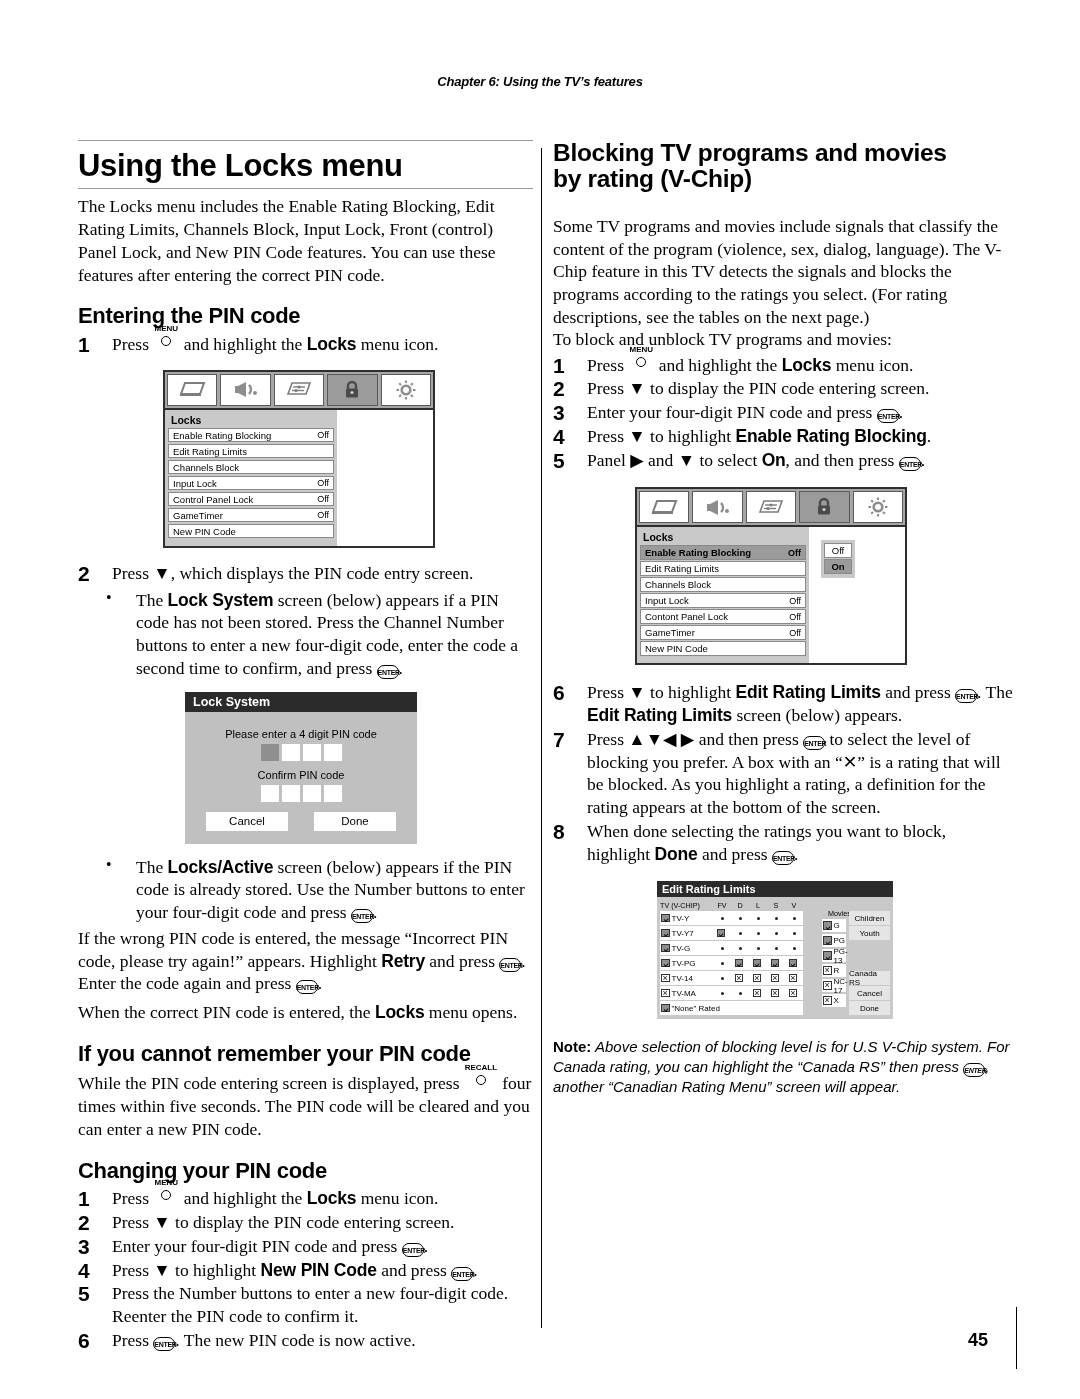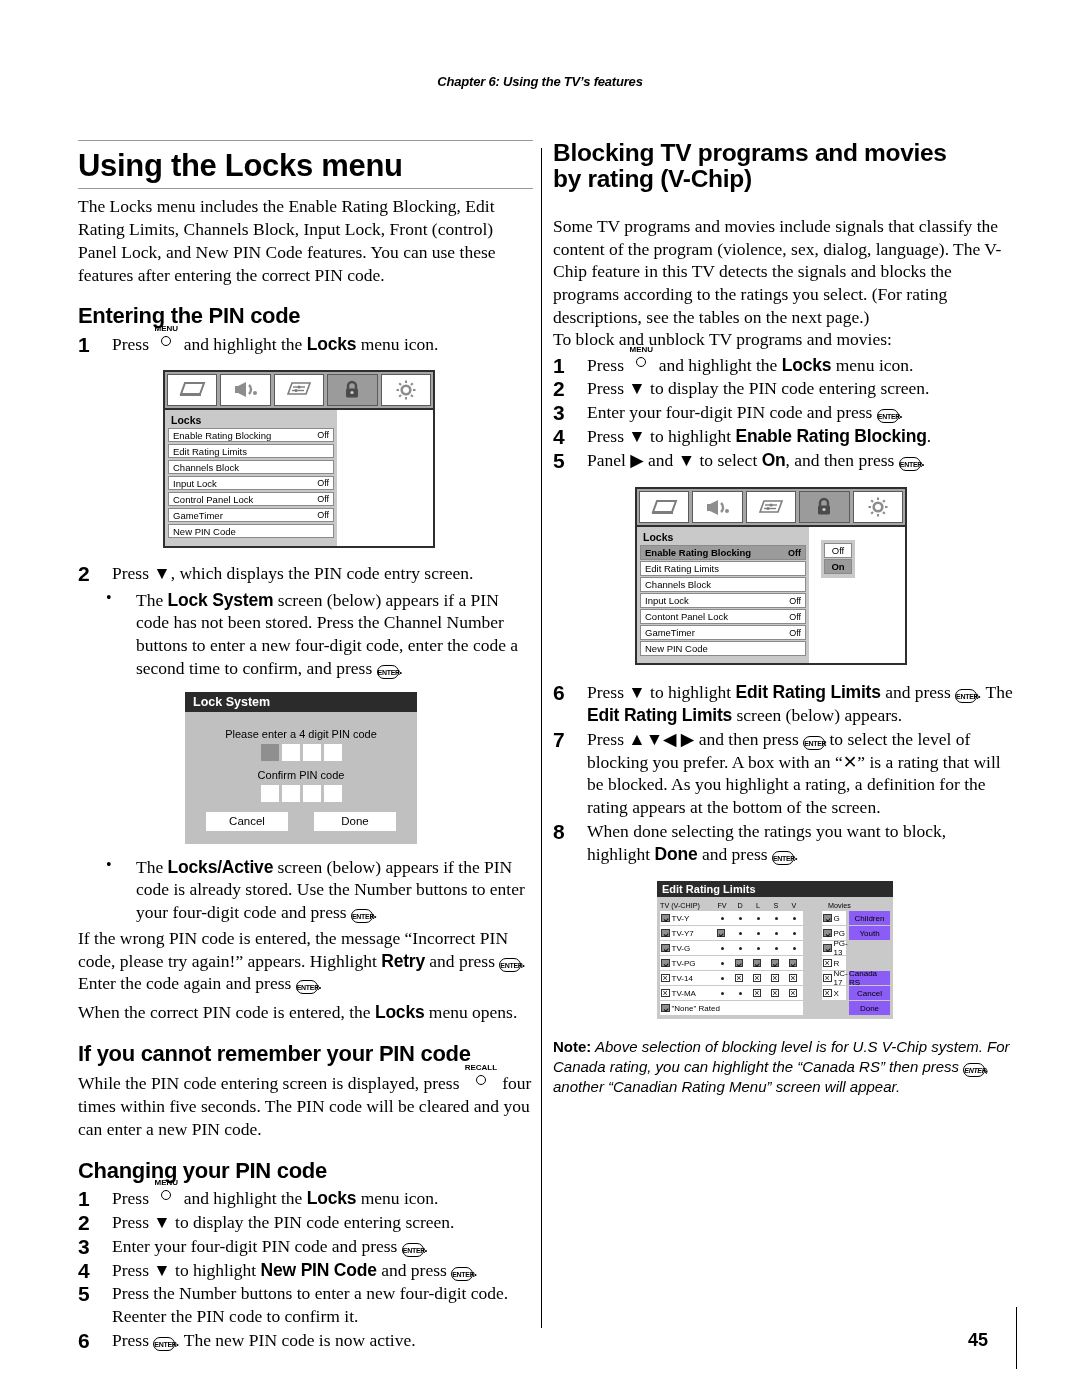--- a/index.html
+++ b/index.html
@@ -167,21 +167,21 @@
   }
 
   
   .erl{ width:236px; background:#c9c9c9; }
   .erl-title{
     background:#2b2b2b; color:#fff;
     font-family:"Liberation Sans", sans-serif; font-weight:bold;
     font-size:11px; padding:2px 5px;
   }
   .erl-body{ padding:3px; font-family:"Liberation Sans", sans-serif; }
-  .erl-grid{ display:flex; gap:3px; }
+  .erl-grid{ display:flex; gap:3px;align-items:center; }
   .erl-left{ width:143px; }
   .erl-mid{ width:40px;padding-left:16px; }
   .erl-right{ width:46px; }
 
   .erl-head{ display:flex; font-size:7.2px; height:11px; align-items:center; }
   .erl-head .hlbl{ width:53px; }
   .erl-head .hcol{ width:18px; text-align:center; }
   .erl-head-mid{ font-size:7.2px; height:11px; display:flex; align-items:center; padding-left:6px;}
 
   .erl-row{
@@ -202,21 +202,21 @@
     width:3px; height:1.5px; border-left:1.4px solid #111; border-bottom:1.4px solid #111;
     transform:rotate(-45deg);
   }
   .cb.xx::after{
     content:"\00D7"; position:absolute; left:0; top:-3.2px;
     width:100%; text-align:center; font-size:9px; line-height:12px; color:#111;
   }
   .dotmark{ width:3px; height:3px; border-radius:50%; background:#222; }
 
   .erl-btn{
-    background:#8b5cf6; height:13.6px; margin-bottom:1.4px;
+    background:#e5e5e5; height:13.6px; margin-bottom:1.4px;
     display:flex; align-items:center; justify-content:center;
     font-size:8px;
   }
   .erl-btn.blank{ background:transparent; }
 
   
   p.note{
     font-family:"Liberation Sans", sans-serif;
     font-style:italic; font-size:15px; line-height:1.30;
     margin:0;

